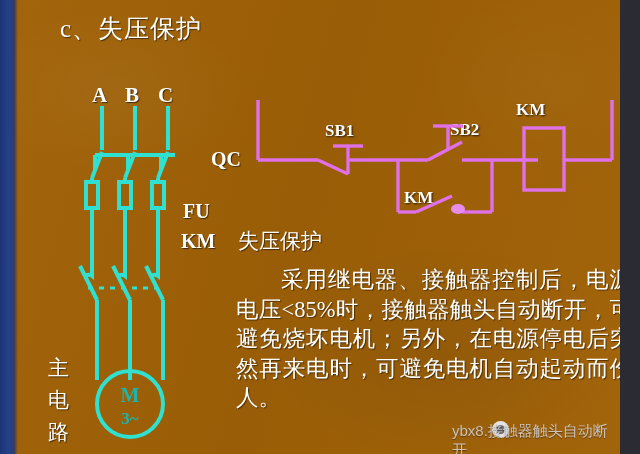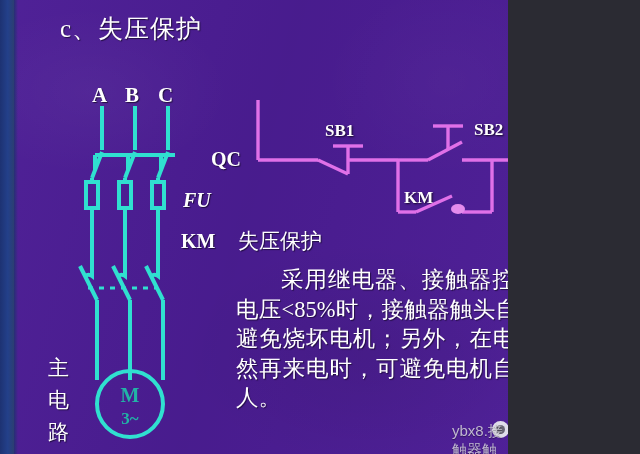--- a/index.html
+++ b/index.html
@@ -3,24 +3,24 @@
 <meta charset="utf-8">
 <title>失压保护</title>
 <style>
   html, body {
     margin: 0;
     padding: 0;
     background: #2b2b33;
   }
   #slide {
     position: relative;
-    width: 508px;
+    width: 620px;
     height: 454px;
     overflow: hidden;
-    background: #4c1d95;
+    background: #a16207;
     font-family: "Liberation Serif", "DejaVu Serif", serif;
     color: #ffffff;
     user-select: none;
   }
   
   #texture {
     position: absolute;
     inset: 0;
     pointer-events: none;
     background:
@@ -72,38 +72,38 @@
   #lbl-A { left: 92px; top: 83px; }
   #lbl-B { left: 125px; top: 83px; }
   #lbl-C { left: 158px; top: 83px; }
 
   .dev-lbl {
     font-size: 20px;
     font-weight: bold;
     text-shadow: 1px 1px 1px rgba(0,0,0,0.6);
   }
   #lbl-QC { left: 183px; top: 148px; margin-left: 28px; }
-  #lbl-FU { left: 183px; top: 189px; font-style: italic; }
+  #lbl-FU { left: 183px; top: 200px; }
   #lbl-KM { left: 181px; top: 230px; }
 
   #main-circuit-lbl {
     left: 48px; top: 352px;
     font-size: 21px;
     line-height: 32px;
     text-shadow: 1px 1px 1px rgba(0,0,0,0.55);
   }
 
   .ctrl-lbl {
     font-size: 17px;
     font-weight: bold;
     font-family: "Liberation Serif", "DejaVu Serif", serif;
     text-shadow: 1px 1px 2px rgba(0,0,0,0.75);
   }
   #lbl-SB1 { left: 325px; top: 121px; }
-  #lbl-SB2 { left: 474px; top: 120px; }
+  #lbl-SB2 { left: 450px; top: 120px; }
   #lbl-KM2 { left: 404px; top: 188px; }
   #lbl-KM3 { left: 516px; top: 100px; }
 
   #body-text {
     position: absolute;
     left: 236px; top: 265px;
     width: 396px;
     font-size: 22.5px;
     line-height: 29.5px;
     text-indent: 2em;

